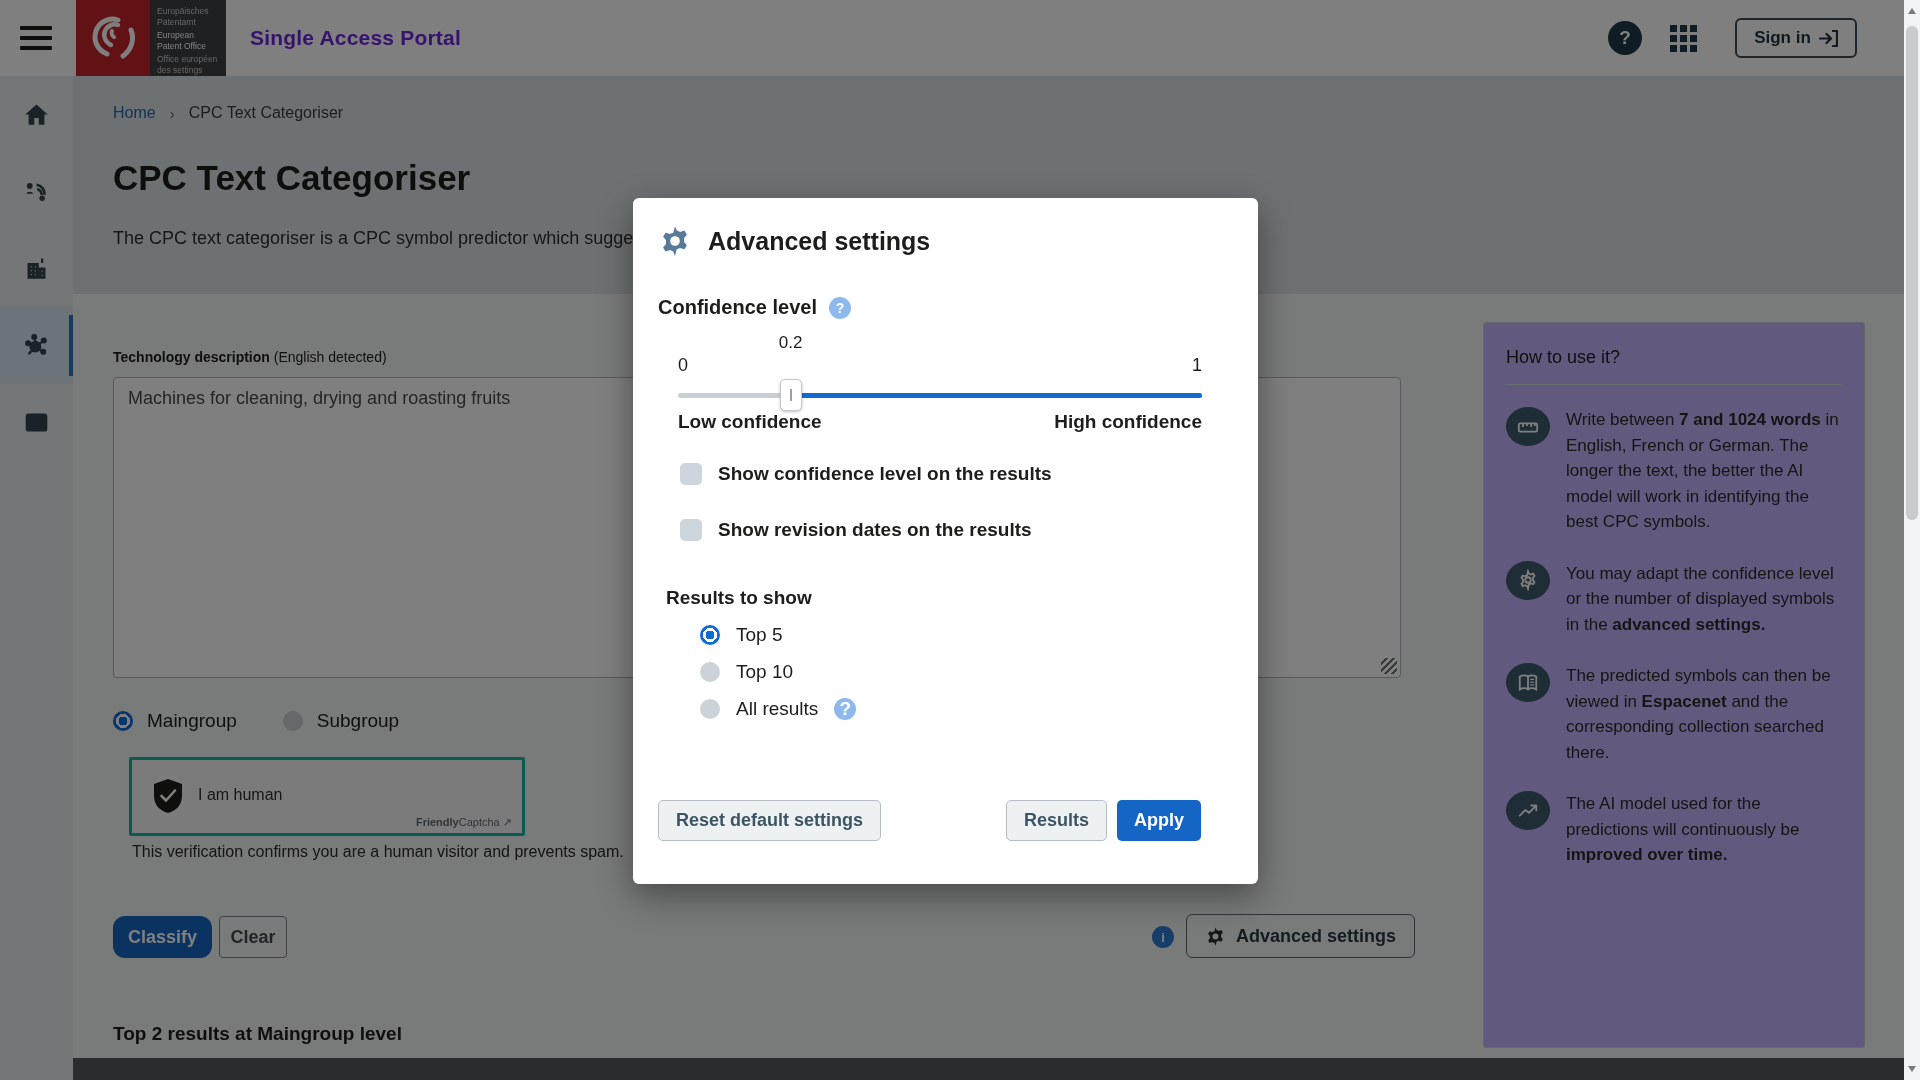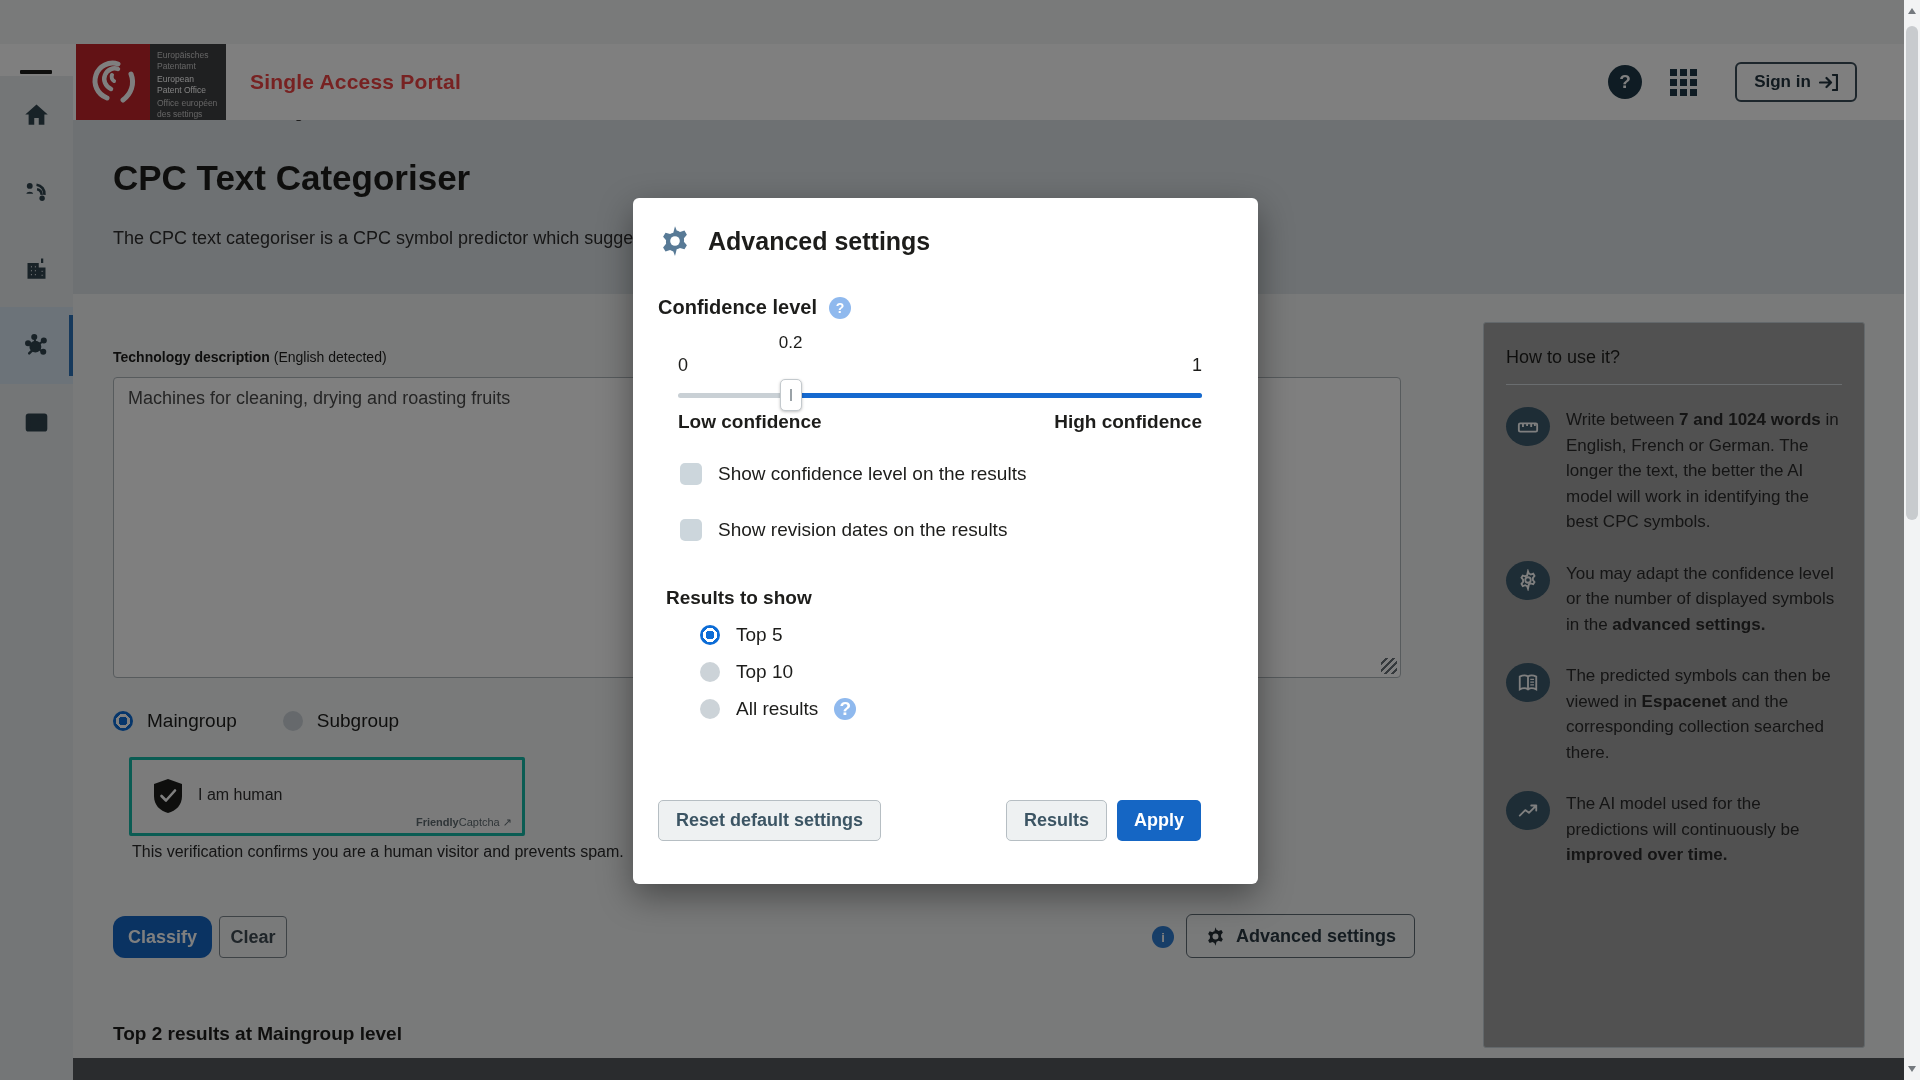--- a/index.html
+++ b/index.html
@@ -1,30 +1,30 @@
 <!DOCTYPE html>
 <html><head>
 <meta charset="utf-8">
 <style>
   * { margin:0; padding:0; box-sizing:border-box; }
   html,body { width:1920px; height:1080px; overflow:hidden; }
   body { font-family:"Liberation Sans", sans-serif; background:#f2f4f5; position:relative; color:#1d1d1b; }
   .abs { position:absolute; }
 
   
-  #header { left:0; top:0; width:1920px; height:76px; background:#ffffff; z-index:1;margin-top:44px; }
+  #header { left:0; top:0; width:1920px; height:76px; background:#ffffff; z-index:1; }
   #hamburger { left:20px; top:20px; width:40px; height:36px; display:flex; flex-direction:column; justify-content:center; gap:6px; cursor:pointer; }
   #hamburger span { display:block; width:32px; height:4px; background:#1d1d1b; border-radius:1px; }
   #logo { left:76px; top:0; width:150px; height:76px; display:flex; }
   #logo-red { width:74px; height:76px; background:#c4242b; display:flex; align-items:center; justify-content:center; }
   #logo-dark { width:76px; height:76px; background:#3f4043; padding:6px 0 0 7px; }
   .logo-line { font-size:8.5px; line-height:10.5px; color:#c9c9c9; white-space:nowrap; }
   .logo-line.bright { color:#ffffff; }
   .logo-gap { height:3px; }
-  #app-title { left:250px; top:0; height:76px; display:flex; align-items:center; font-size:21px; font-weight:700; color:#ef4444; letter-spacing:.2px; }
+  #app-title { left:250px; top:0; height:76px; display:flex; align-items:center; font-size:21px; font-weight:700; color:#6d28d9; letter-spacing:.2px; }
   #help-icon { left:1608px; top:21px; width:34px; height:34px; border-radius:50%; background:#1e3948; color:#fff; display:flex; align-items:center; justify-content:center; font-size:19px; font-weight:700; cursor:pointer; }
   #grid-icon { left:1670px; top:25px; width:28px; height:28px; display:grid; grid-template-columns:repeat(3,7px); grid-template-rows:repeat(3,7px); gap:3px; cursor:pointer; }
   #grid-icon i { background:#1e3948; }
   #signin-btn { left:1735px; top:18px; width:122px; height:40px; border:2px solid #3a4c58; border-radius:6px; background:transparent; display:flex; align-items:center; justify-content:center; gap:8px; font-size:17px; font-weight:600; color:#22343f; cursor:pointer; }
 
   
   #sidebar { left:0; top:76px; width:73px; height:1004px; background:#e8ecef; z-index:1; }
   .side-item { position:relative; width:73px; height:77px; display:flex; align-items:center; justify-content:center; cursor:pointer; }
   .side-item svg { width:27px; height:27px; fill:#31444f; stroke:#31444f; }
   .side-item.active { background:#d9e7f3; }
@@ -58,21 +58,21 @@
   #captcha-brand b { font-weight:700; }
   #verify-text { left:132px; top:843px; font-size:16px; color:#2a2a2a; }
 
   #classify-btn { left:113px; top:916px; width:99px; height:42px; background:#1566c4; border:none; border-radius:12px; color:#fff; font-size:18px; font-weight:700; font-family:inherit; cursor:pointer; }
   #clear-btn { left:219px; top:916px; width:68px; height:42px; background:transparent; border:1px solid #7c868d; border-radius:4px; color:#3e4a52; font-size:18px; font-weight:600; font-family:inherit; cursor:pointer; }
   #info-icon { left:1152px; top:926px; width:22px; height:22px; border-radius:50%; background:#2f7cd0; color:#fff; font-size:13px; font-weight:700; display:flex; align-items:center; justify-content:center; font-style:normal; cursor:pointer; }
   #adv-btn { left:1186px; top:914px; height:44px; padding:0 18px; background:transparent; border:1px solid #5f6b73; border-radius:6px; display:flex; align-items:center; gap:10px; font-size:18px; font-weight:600; color:#2a3942; font-family:inherit; cursor:pointer; }
   #results-heading { left:113px; top:1023px; font-size:19px; font-weight:700; }
 
   
-  #help-panel { left:1483px; top:322px; width:382px; height:726px; background:#a3a3a3; border:1px solid #c7d0d6; border-radius:3px; padding:24px 22px; }
+  #help-panel { left:1483px; top:322px; width:382px; height:726px; background:#c4b5fd; border:1px solid #c7d0d6; border-radius:3px; padding:24px 22px; }
   #help-title { font-size:18px; color:#1d1d1b; }
   #help-divider { margin:16px 0 22px 0; border:none; border-top:1px solid #d5dbdf; }
   .help-item { display:flex; gap:16px; margin-bottom:26px; }
   .help-ico { flex:0 0 44px; width:44px; height:39px; border-radius:50%; background:#3c5a6c; display:flex; align-items:center; justify-content:center; }
   .help-ico svg { width:22px; height:22px; stroke:#fff; fill:none; stroke-width:2; }
   .help-text { font-size:17px; line-height:1.5; color:#2a2a2a; }
   .help-text b { font-weight:700; }
 
   
   #footer-strip { left:0; top:1058px; width:1904px; height:22px; background:#54595c; }
@@ -96,21 +96,21 @@
   #slider-minmax { display:flex; justify-content:space-between; font-size:18px; color:#1d1d1b; padding-top:22px; }
   #slider-value { position:absolute; top:0; font-size:17px; color:#1d1d1b; transform:translateX(-50%); }
   #slider-track { position:absolute; left:0; right:0; top:60px; height:5px; background:#c9d0d5; border-radius:3px; cursor:pointer; }
   #slider-fill { position:absolute; right:0; top:0; height:5px; background:#1569cf; border-radius:0 3px 3px 0; }
   #slider-handle { position:absolute; top:62px; width:22px; height:32px; background:#fff; border:1px solid #c3c9cd; border-radius:5px; box-shadow:0 1px 3px rgba(0,0,0,.25); transform:translate(-50%,-50%); cursor:grab; display:flex; align-items:center; justify-content:center; }
   #slider-handle i { width:2px; height:12px; background:#9aa2a7; }
   #slider-ends { display:flex; justify-content:space-between; font-size:19px; font-weight:600; position:absolute; left:0; right:0; top:78px; }
 
   .check-row { display:flex; align-items:center; gap:16px; margin:34px 0 0 22px; cursor:pointer; }
   .checkbox { width:22px; height:22px; border-radius:5px; background:#ccd6dc; }
-  .check-row span { font-size:19px; font-weight:400; }
+  .check-row span { font-size:19px; font-weight:700; }
 
   #results-label { margin:46px 0 0 8px; font-size:19px; font-weight:600; }
   .radio-row { display:flex; align-items:center; gap:16px; margin:15px 0 0 42px; cursor:pointer; }
   .radio-row span { font-size:19px; }
 
   #modal-footer { position:absolute; left:25px; right:57px; bottom:43px; display:flex; align-items:center; }
   .btn-light { height:41px; padding:0 17px; background:#eef1f2; border:1px solid #b6bec3; border-radius:5px; font-size:18px; font-weight:600; color:#3c5564; font-family:inherit; cursor:pointer; }
   #cancel-btn { margin-left:auto; }
   #apply-btn { margin-left:10px; height:41px; padding:0 17px; background:#1566c4; border:none; border-radius:5px; font-size:18px; font-weight:700; color:#fff; font-family:inherit; cursor:pointer; }
 </style>

